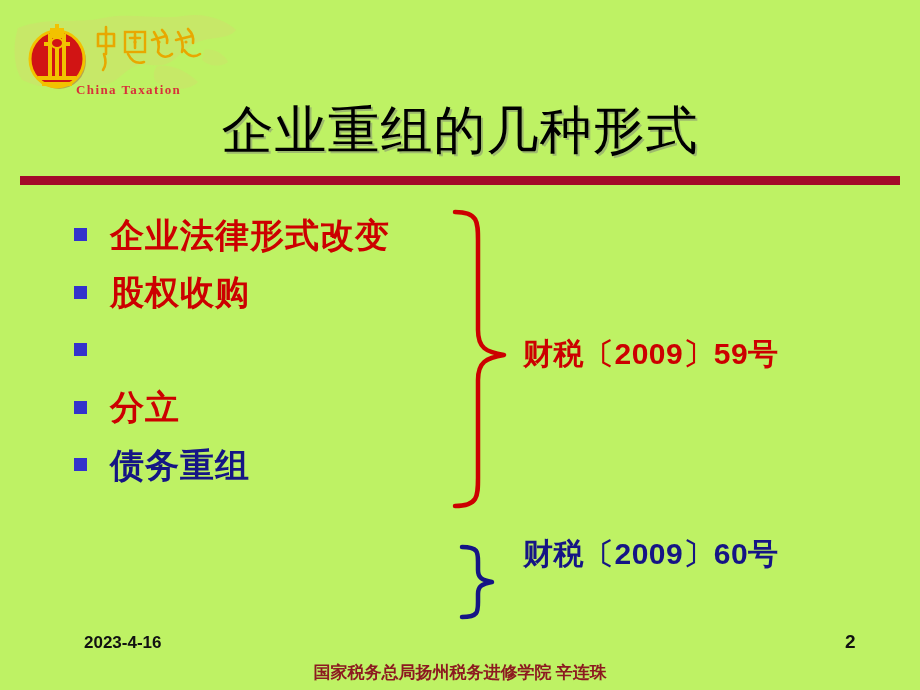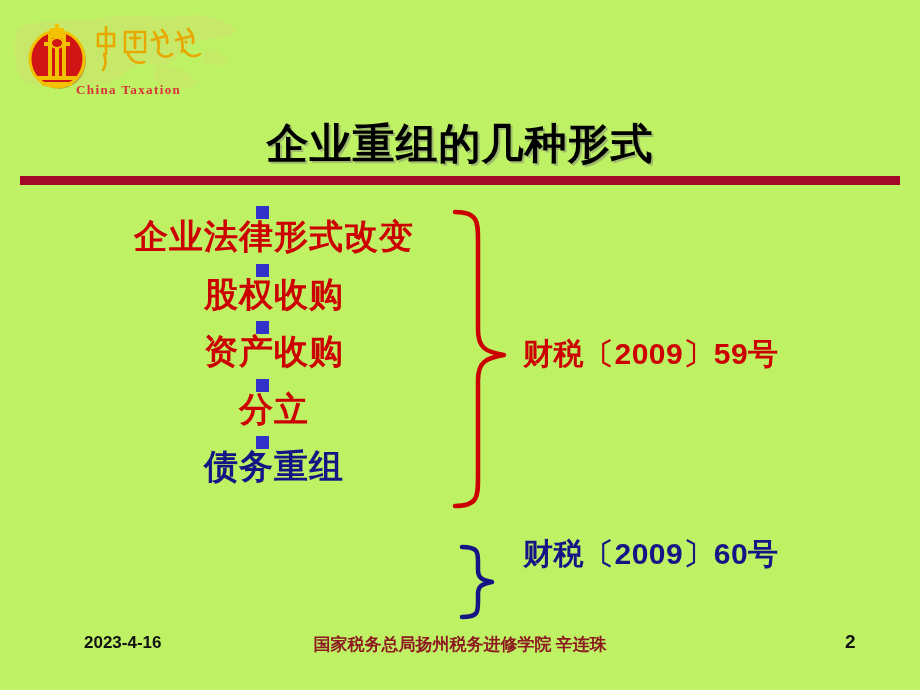--- a/index.html
+++ b/index.html
@@ -58,27 +58,26 @@
     white-space: nowrap;
   }
 
   
   #title {
     position: absolute;
     left: 0;
     top: 96px;
     width: 920px;
     text-align: center;
-    font-size: 42px;
-    font-weight: bold;
+    font-size: 52px;
+    font-weight: normal;
     color: #000000;
     letter-spacing: 1px;
     text-shadow: 2px 2px 0 rgba(120,120,120,0.45);
     white-space: nowrap;
-    margin-top: 20px;
   }
   #title-rule {
     position: absolute;
     left: 20px;
     top: 176px;
     width: 880px;
     height: 9px;
     background: #A30A2A;
   }
 
@@ -87,21 +86,20 @@
     position: absolute;
     left: 74px;
     top: 206px;
     width: 400px;
   }
   .bullet-row {
     position: relative;
     height: 57.5px;
     display: flex;
     align-items: center;
-    flex-direction: column;
   }
   .bullet-marker {
     width: 13px;
     height: 13px;
     background: #3333CC;
     flex: 0 0 auto;
     margin-right: 23px;
   }
   .bullet-text {
     font-size: 34px;
@@ -146,21 +144,21 @@
     left: 84px;
     top: 633px;
     font-size: 17px;
     font-weight: bold;
     color: #111111;
     white-space: nowrap;
   }
   #footer-center {
     position: absolute;
     left: 0;
-    top: 633px;
+    top: 661px;
     width: 920px;
     text-align: center;
     font-family: "Liberation Serif", "DejaVu Serif", serif;
     font-size: 17px;
     font-weight: bold;
     color: #8C1A20;
     white-space: nowrap;
   }
   #footer-page {
     position: absolute;
@@ -235,21 +233,20 @@
     </div>
 
 
     <div class="bullet-row">
       <span class="bullet-marker"></span>
       <span class="bullet-text c-red">股权收购</span>
     </div>
 
     <div class="bullet-row">
       <span class="bullet-marker"></span>
-      <span class="bullet-text c-red">资产收购</span>
     </div>
 
 
     <div class="bullet-row">
       <span class="bullet-marker"></span>
       <span class="bullet-text c-red">分立</span>
     </div>
 
     <div class="bullet-row">
       <span class="bullet-marker"></span>

